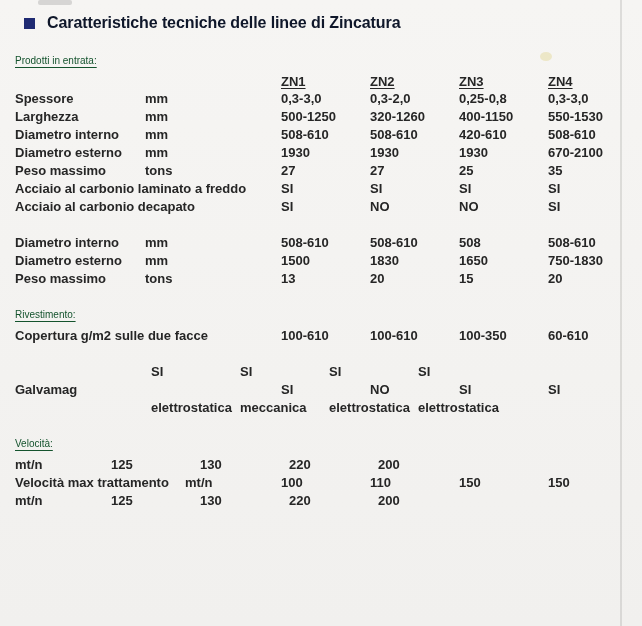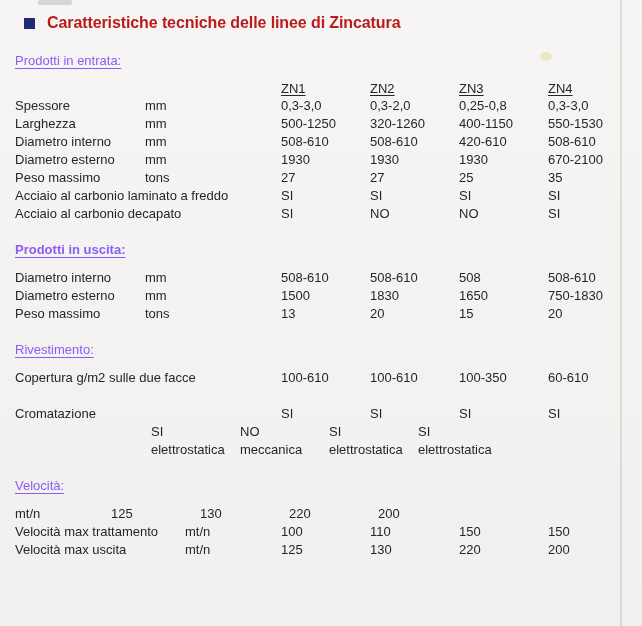--- a/index.html
+++ b/index.html
@@ -8,30 +8,30 @@
     font-family:"Liberation Sans","DejaVu Sans",sans-serif;
     background:linear-gradient(180deg,#f6f5f3 0%,#f3f2f0 60%,#f1f0ee 100%);
     color:#262626;
     overflow:hidden;
     position:relative;
   }
   #doc{position:relative;width:642px;height:626px;}
   
   .hdr{display:flex;align-items:center;padding:12px 0 0 24px;height:22px;}
   .bullet{width:11px;height:11px;background:#1f2a72;margin-right:12px;flex:0 0 auto;margin-top:1px;}
-  h1{font-size:16px;font-weight:bold;margin:0;letter-spacing:-0.1px;color:#b91c1c;}
+  h1{font-size:16px;font-weight:bold;margin:0;letter-spacing:-0.1px;color:#0f172a;}
   
   #sections{padding-left:15px;}
   .sec{margin-top:18px;}
   .sec h2{
-    margin:0;font-size:13px;font-weight:normal;color:#8b5cf6;
+    margin:0;font-size:10px;font-weight:normal;color:#14532d;
     text-decoration:underline;text-underline-offset:3px;line-height:18px;
   }
   .sec h2.bold{font-weight:bold;}
-  .sec .body{margin-top:10px;}
+  .sec .body{margin-top:3px;font-weight:bold;}
   .row,.colhead-row{display:flex;line-height:18px;font-size:13px;white-space:nowrap;}
   .cell{flex:0 0 auto;}
   .lbl{width:130px;}
   .unit{width:136px;}
   .v{width:89px;}
   .v:last-child{width:auto;}
   .wide-unit .lbl{width:170px;}
   .wide-unit .unit{width:96px;}
   .colhead-row{line-height:17px;}
   .colhead-row .v{text-decoration:underline;text-underline-offset:2px;}
@@ -125,21 +125,20 @@
     <span class="cell v">SI</span>
     <span class="cell v">NO</span>
     <span class="cell v">NO</span>
     <span class="cell v">SI</span>
   </div>
 </div>
     </div>
   </section>
 
   <section class="sec">
-    <h2 class="bold">Prodotti in uscita:</h2>
     <div class="body">
 
       <div class="rows">
   <div class="row">
     <span class="cell lbl">Diametro interno</span>
     <span class="cell unit">mm</span>
     <span class="cell v">508-610</span>
     <span class="cell v">508-610</span>
     <span class="cell v">508</span>
     <span class="cell v">508-610</span>
@@ -181,29 +180,29 @@
   </div>
 </div>
     </div>
   </section>
 
   <section class="sec">
     <div class="body">
 
       <div class="rows">
   <div class="row">
-    <span class="cell lbl">Cromatazione</span>
-    <span class="cell unit"></span>
-    <span class="cell v">SI</span>
-    <span class="cell v">SI</span>
-    <span class="cell v">SI</span>
-    <span class="cell v">SI</span>
-  </div>
-
-  <div class="row">
+    <span class="cell unit"></span>
+    <span class="cell v">SI</span>
+    <span class="cell v">SI</span>
+    <span class="cell v">SI</span>
+    <span class="cell v">SI</span>
+  </div>
+
+  <div class="row">
+    <span class="cell lbl">Galvamag</span>
     <span class="cell unit"></span>
     <span class="cell v">SI</span>
     <span class="cell v">NO</span>
     <span class="cell v">SI</span>
     <span class="cell v">SI</span>
   </div>
 
   <div class="row">
     <span class="cell unit"></span>
     <span class="cell v">elettrostatica</span>
@@ -231,21 +230,20 @@
   <div class="row">
     <span class="cell lbl">Velocità max trattamento</span>
     <span class="cell unit">mt/n</span>
     <span class="cell v">100</span>
     <span class="cell v">110</span>
     <span class="cell v">150</span>
     <span class="cell v">150</span>
   </div>
 
   <div class="row">
-    <span class="cell lbl">Velocità max uscita</span>
     <span class="cell unit">mt/n</span>
     <span class="cell v">125</span>
     <span class="cell v">130</span>
     <span class="cell v">220</span>
     <span class="cell v">200</span>
   </div>
 </div>
     </div>
   </section>
 </main>

